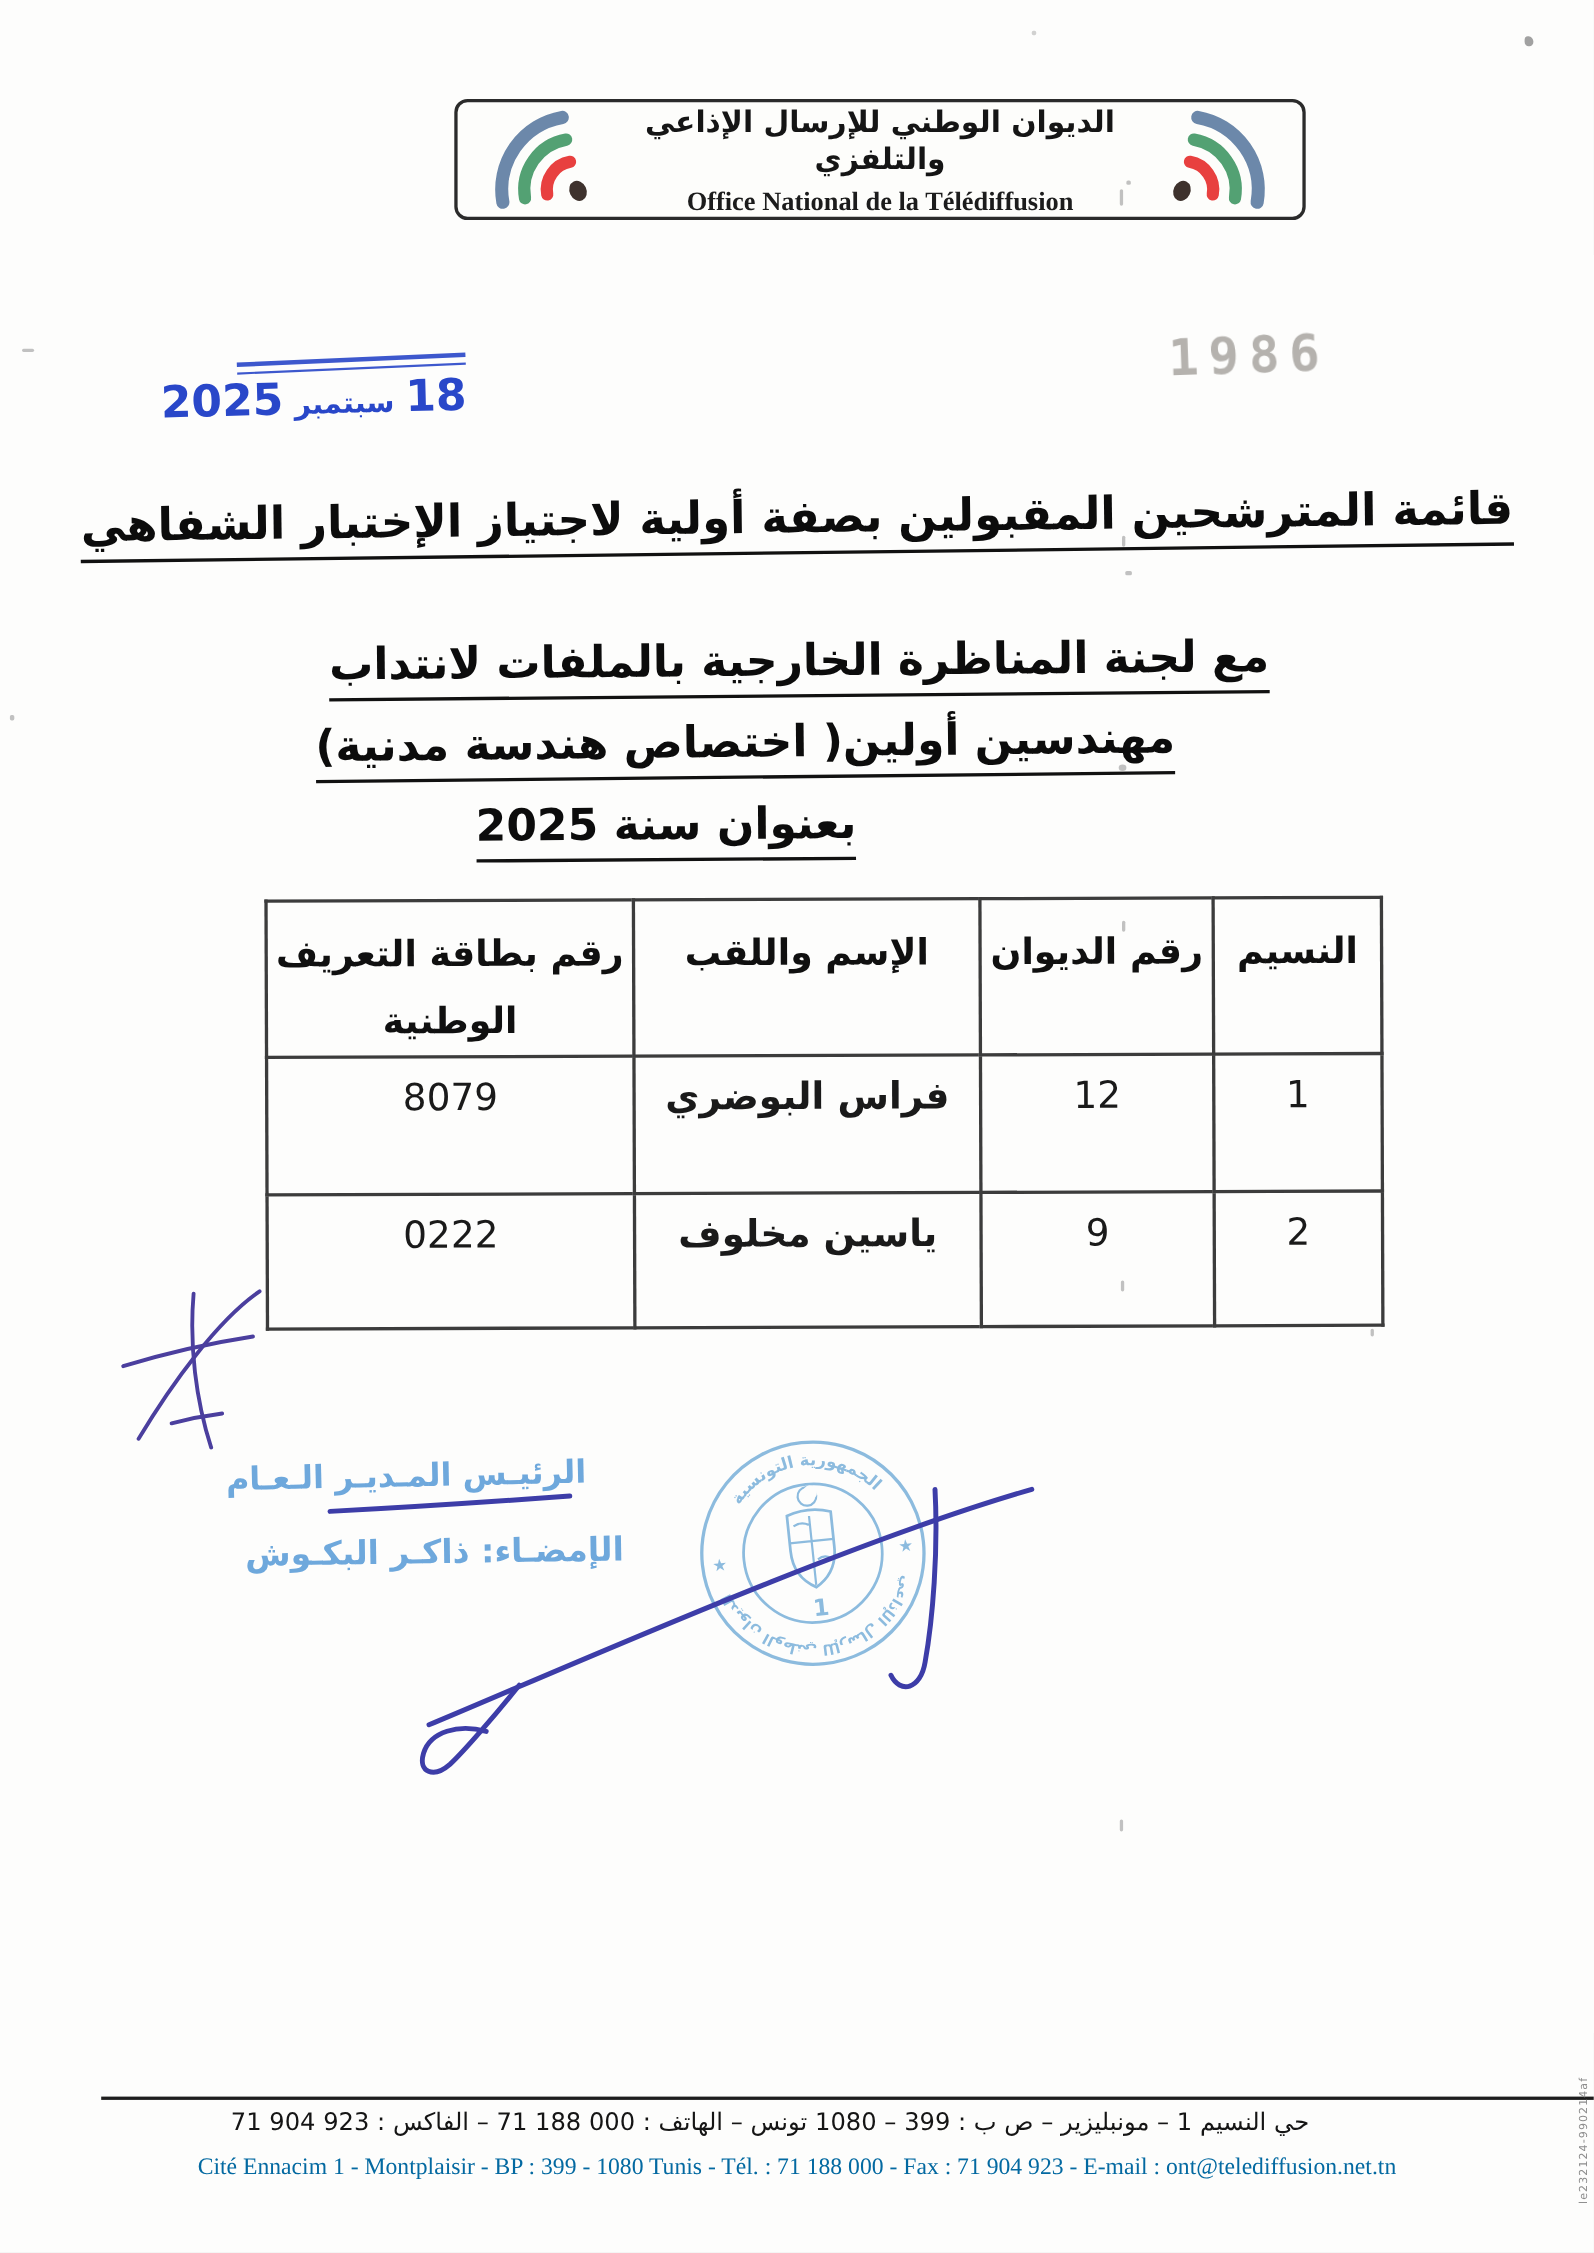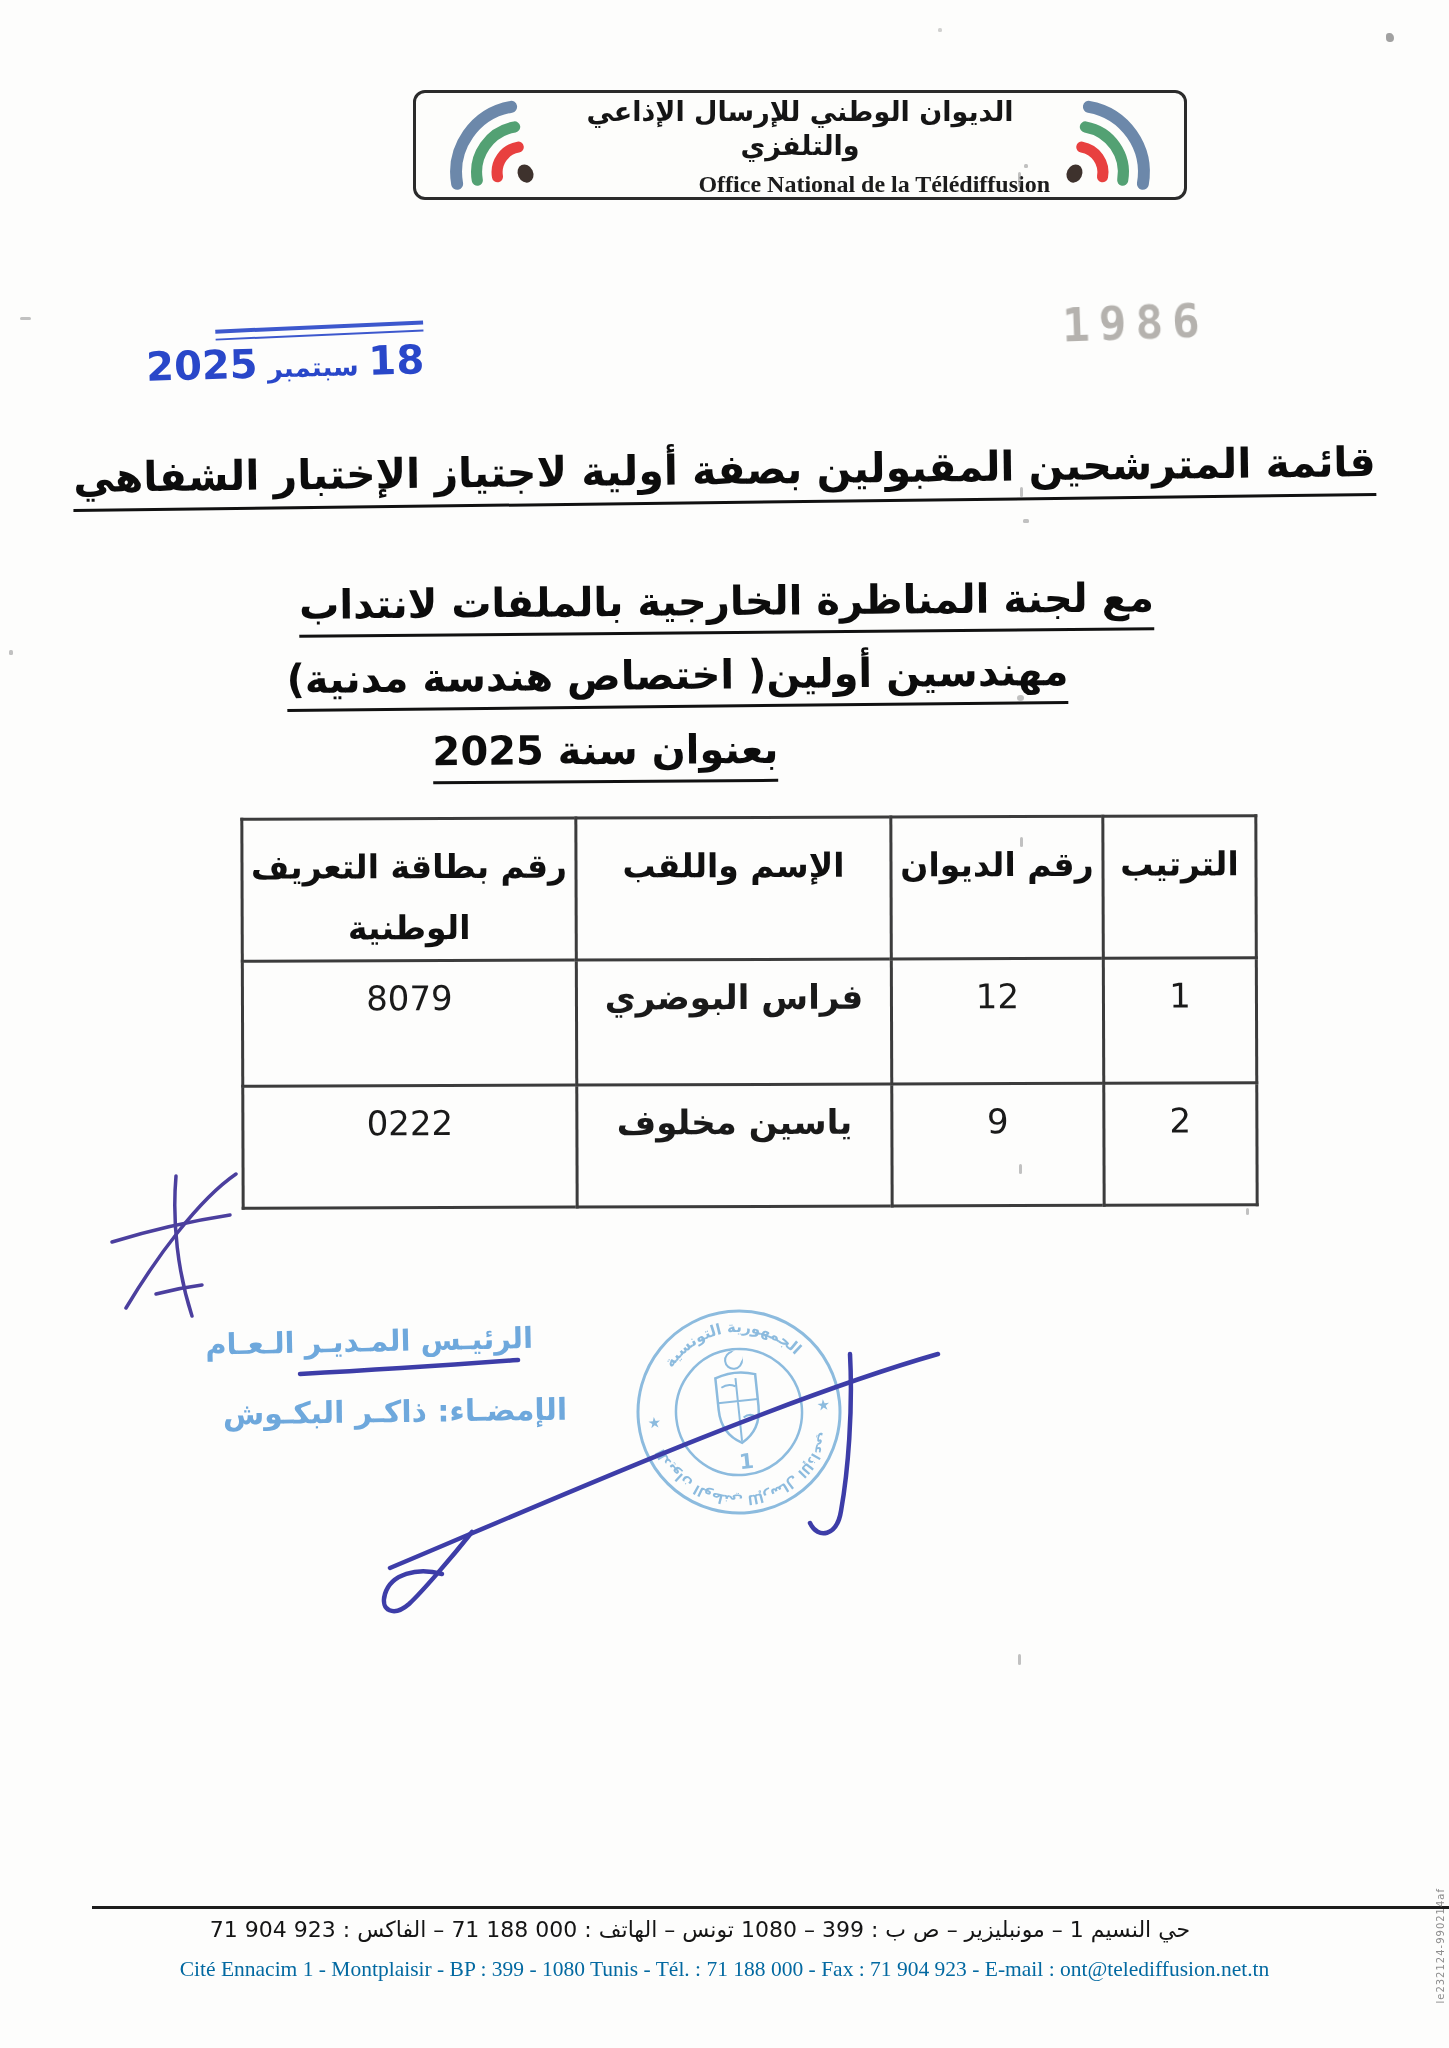--- a/index.html
+++ b/index.html
@@ -12,21 +12,21 @@
   .logo-box{
     position:absolute;left:413px;top:90px;width:774px;height:110px;
     border:3px solid #2b2b2b;border-radius:12px;background:#fdfdfb;
     display:flex;align-items:center;justify-content:space-between;
     box-sizing:border-box;padding:0 6px;
   }
   .logo-arcs{width:128px;height:96px;flex:0 0 auto;}
   .logo-arcs.mirror{transform:scaleX(-1);}
   .logo-text{flex:1;text-align:center;line-height:1.25;transform:translateY(2px);}
   .logo-ar{font-size:27px;font-weight:bold;color:#151515;direction:rtl;}
-  .logo-fr{font-family:"Liberation Serif", serif;font-size:24px;font-weight:bold;color:#1c1c1c;margin-top:6px;text-align:right;}
+  .logo-fr{font-family:"Liberation Serif", serif;font-size:24px;font-weight:bold;color:#1c1c1c;margin-top:6px;}
   
   .ref-stamp{
     position:absolute;left:1062px;top:296px;
     font-family:"DejaVu Sans Mono", monospace;font-size:46px;font-weight:bold;
     color:#6f6a63;opacity:.5;letter-spacing:9px;filter:blur(.7px);
     transform:rotate(-2deg);
   }
   
   .date-stamp{
     position:absolute;left:146px;top:326px;color:#2947c9;
@@ -125,21 +125,21 @@
 
   <table class="cands">
     <colgroup>
         <col class="col-rank">
         <col class="col-reg">
         <col class="col-name">
         <col class="col-id">
       </colgroup>
     <tbody>
         <tr class="hdr">
-      <th>الترتيب</th>
+      <th>النسيم</th>
       <th>رقم الديوان</th>
       <th>الإسم واللقب</th>
       <th>
         <div>رقم بطاقة التعريف</div>
         <div>الوطنية</div>
       </th>
     </tr>
     <tr class="r1">
       <td>1</td>
       <td>12</td>

